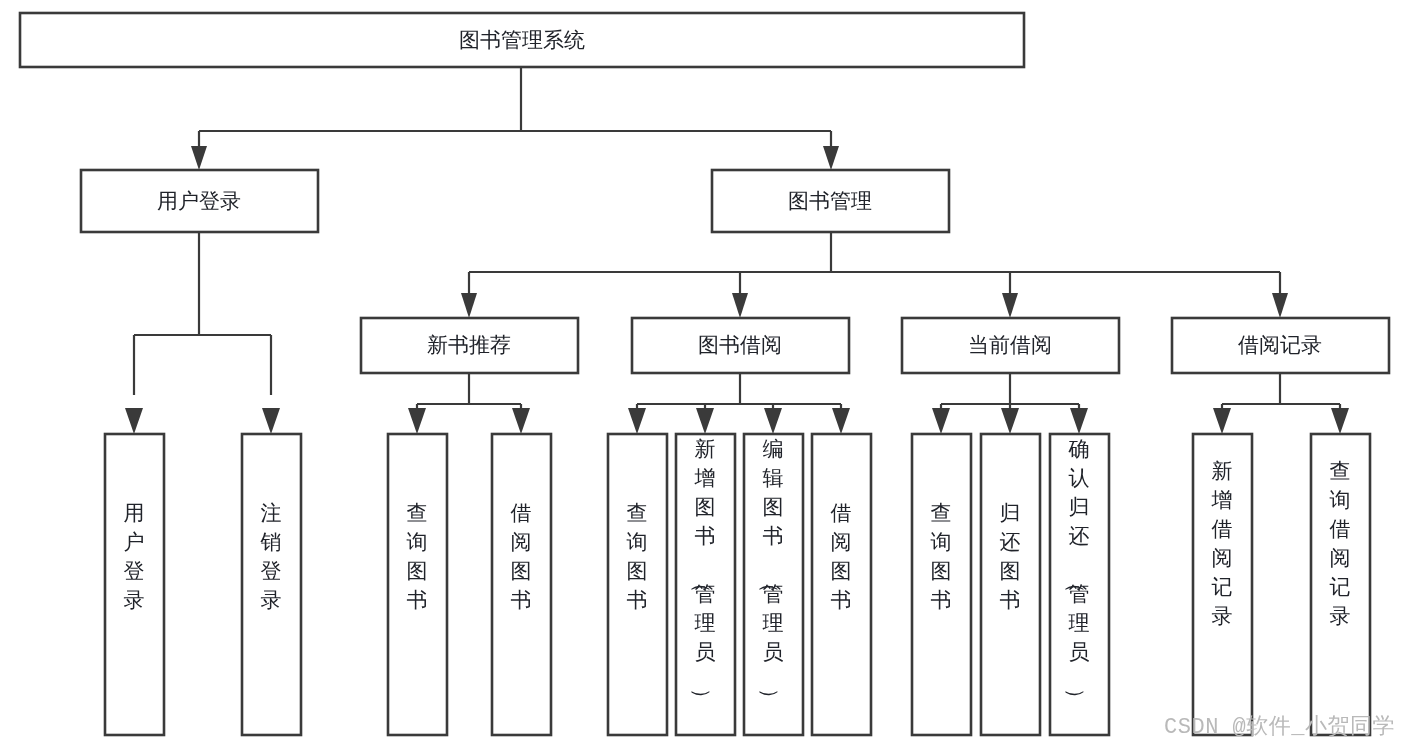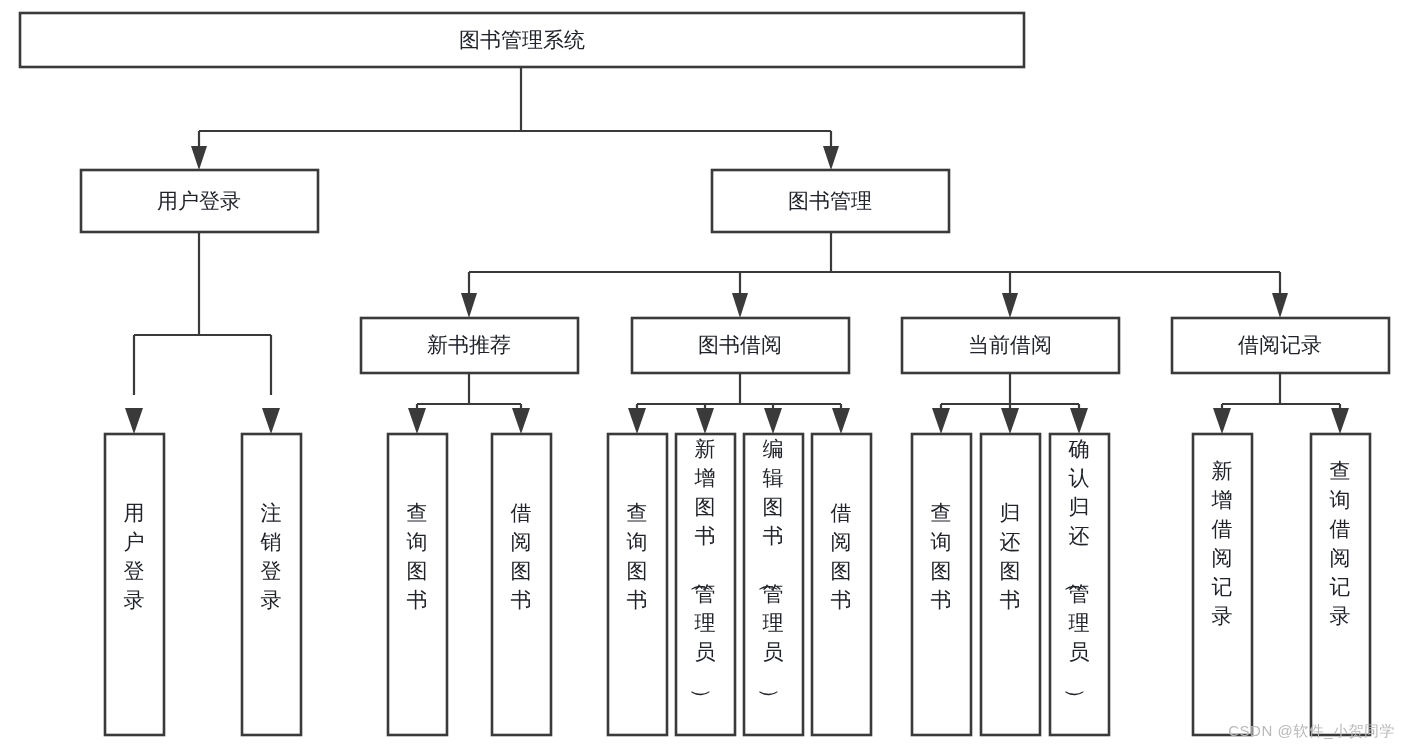--- a/index.html
+++ b/index.html
@@ -51,22 +51,22 @@
   .leaf-label {
     font-family: "Liberation Sans", "DejaVu Sans", sans-serif;
     font-size: 21px;
     fill: #20232a;
     text-anchor: middle;
   }
   .watermark {
     position: absolute;
     right: 10px;
     bottom: 6px;
-    font-family: Liberation Sans, sans-serif;
-    font-size: 15px;
+    font-family: Liberation Mono, monospace;
+    font-size: 22px;
     color: #b9b9b9;
     letter-spacing: 0.5px;
     white-space: nowrap;
     user-select: none;
     text-align: center;
   }
 </style>
 </head>
 <body>
 

